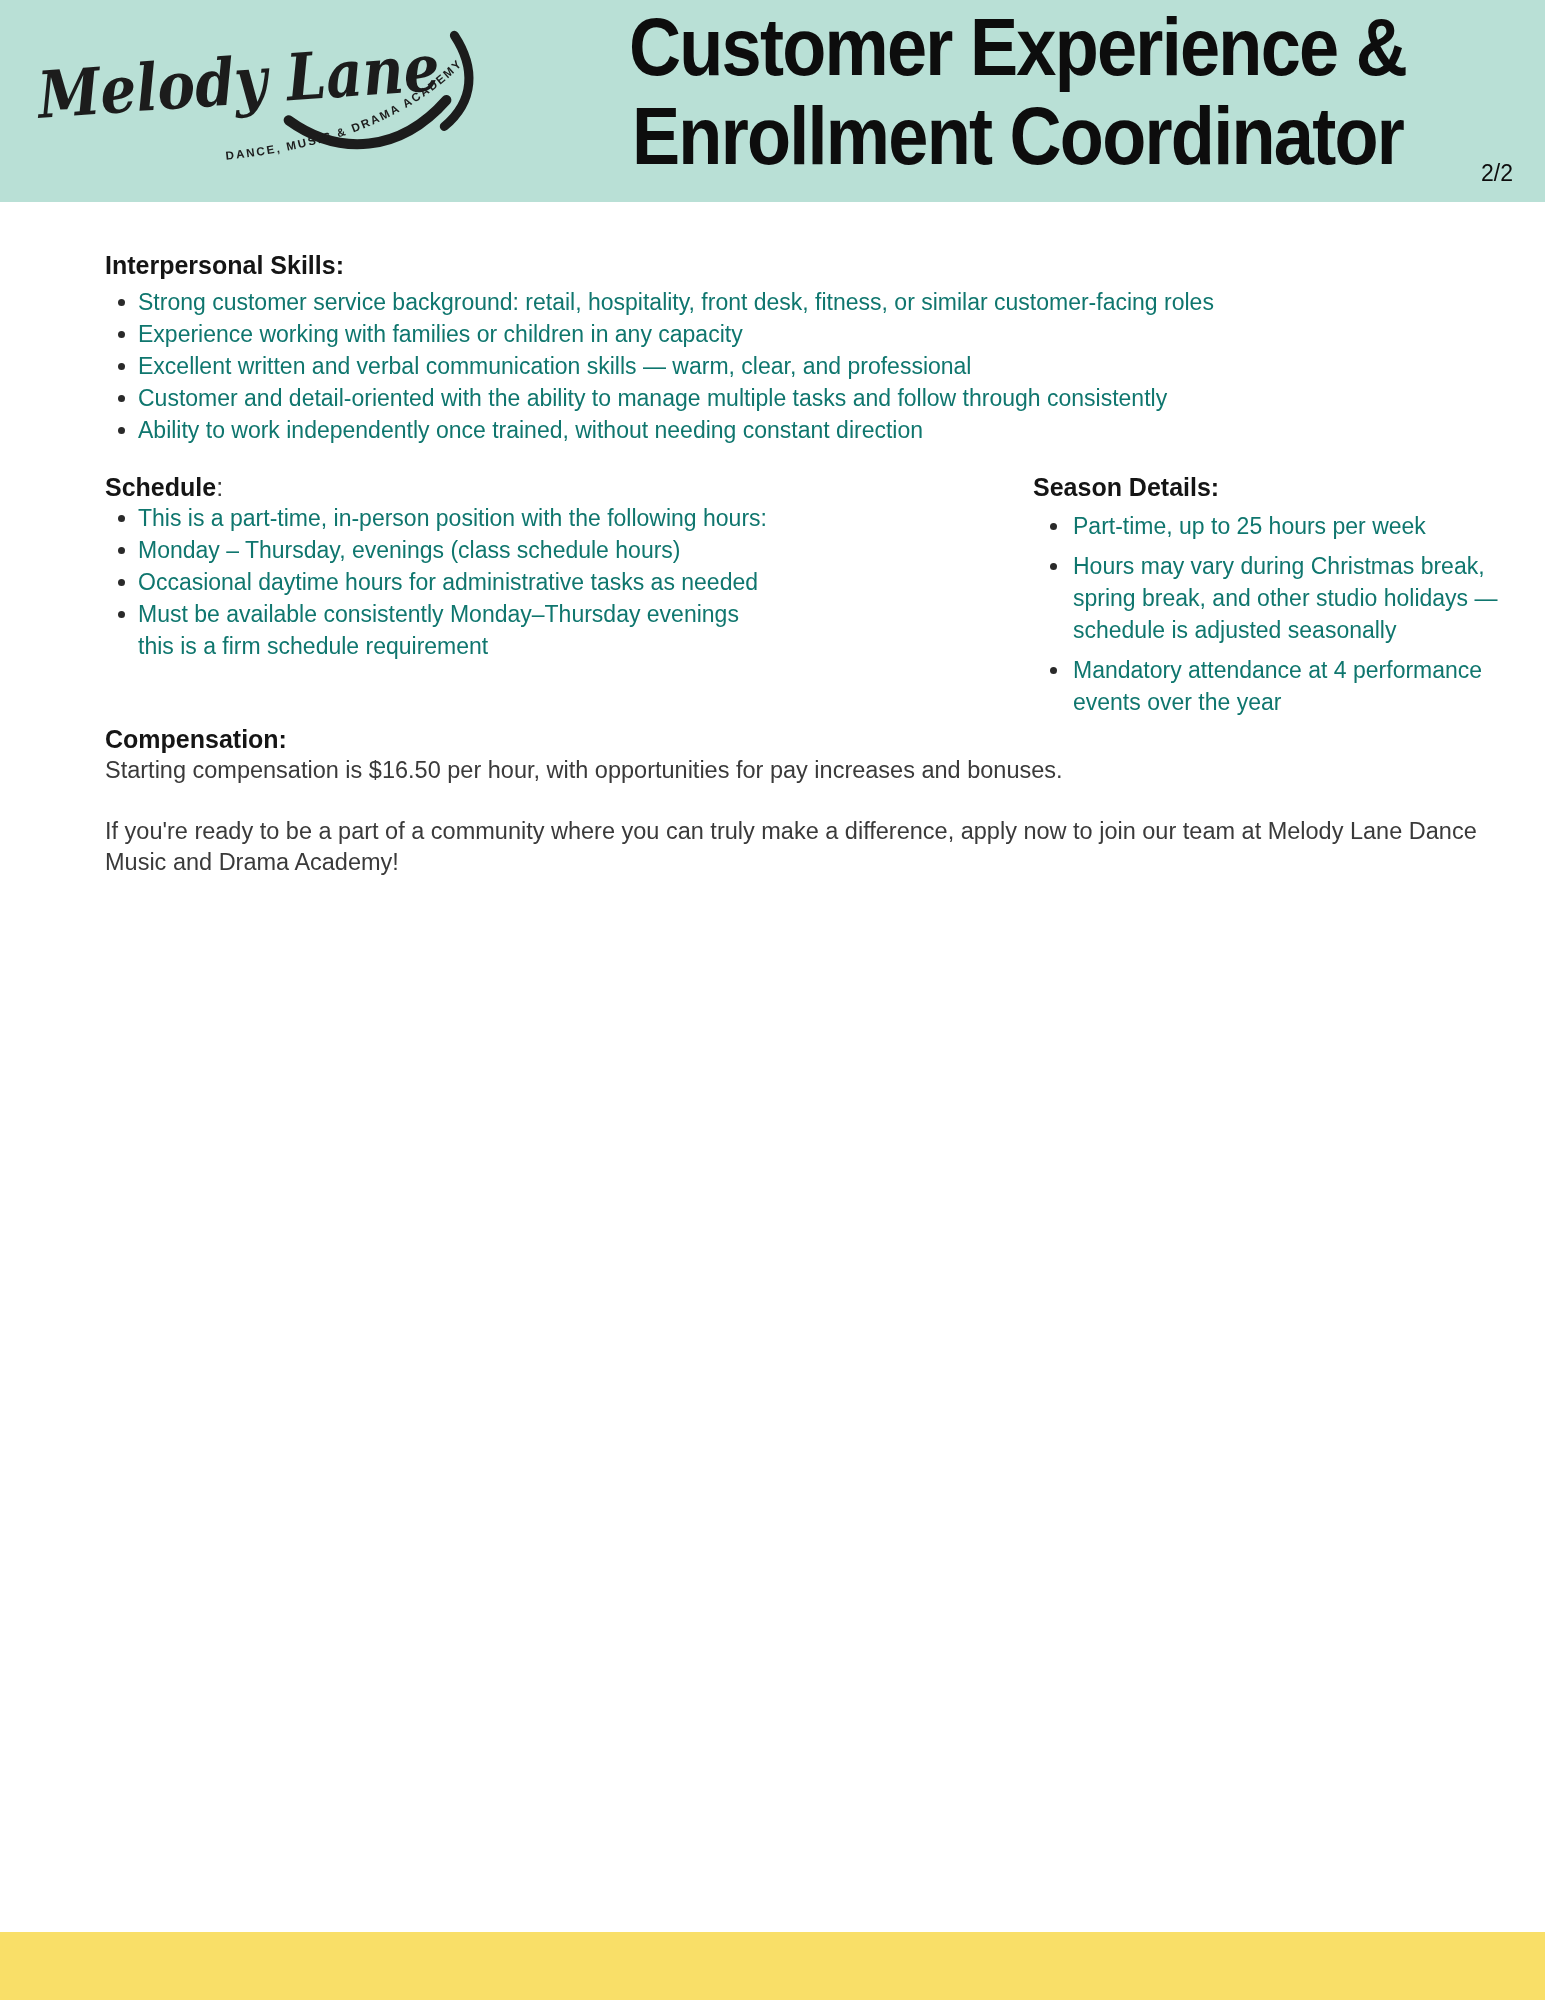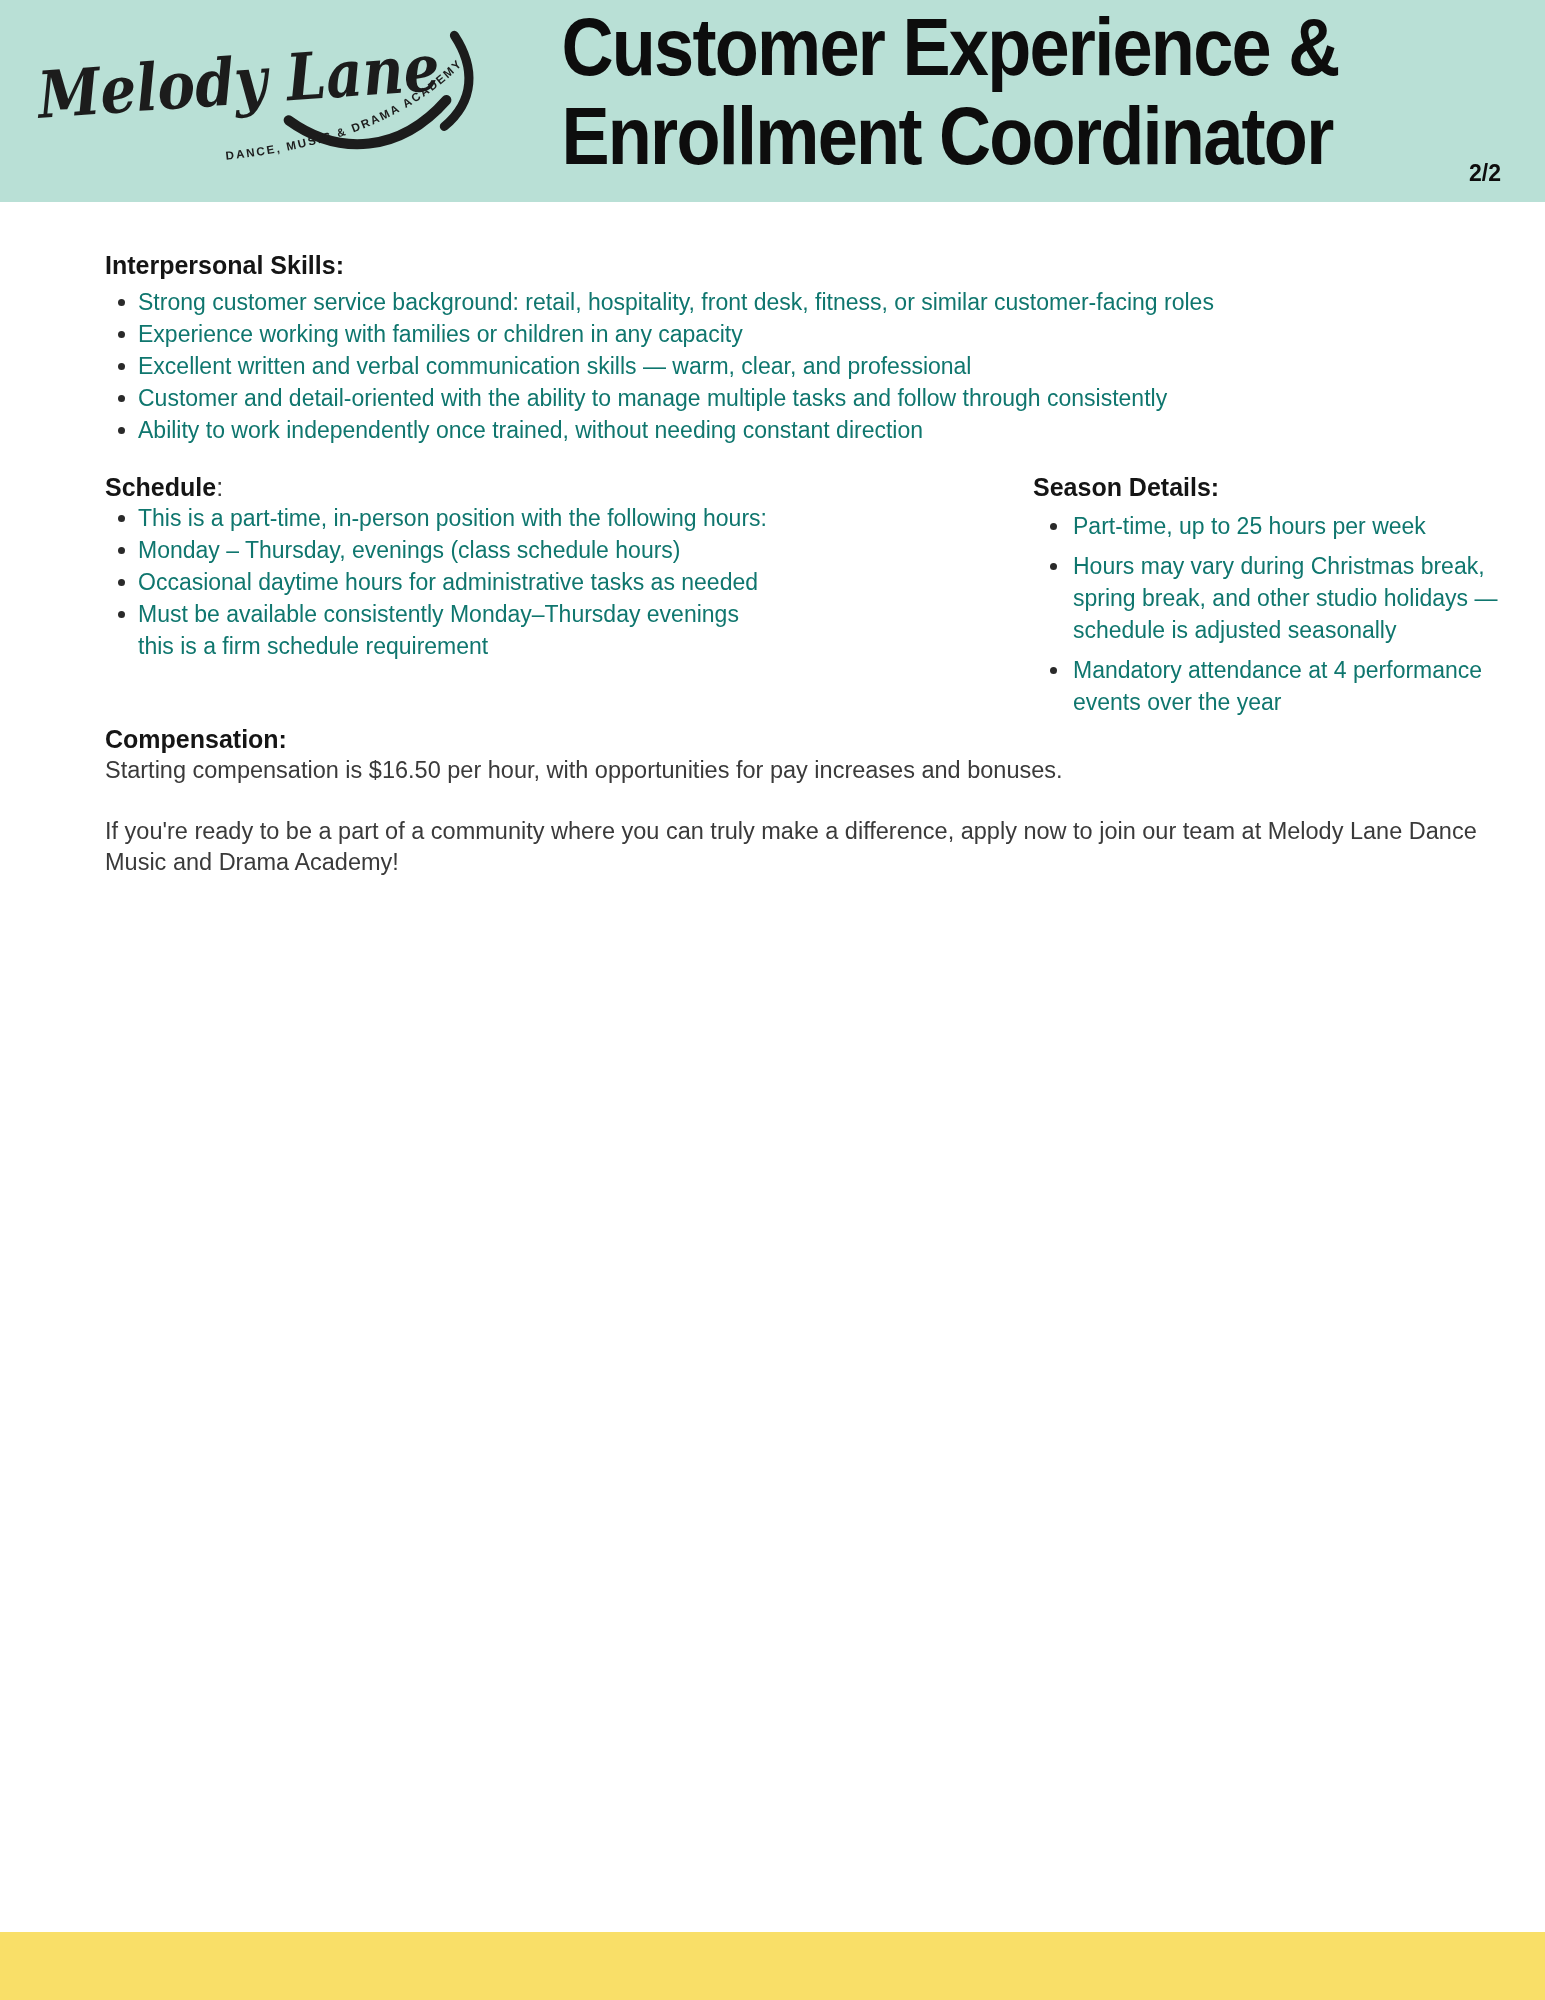--- a/index.html
+++ b/index.html
@@ -39,40 +39,40 @@
   .logo-tagline {
     font-family: "Liberation Sans", sans-serif;
     font-weight: bold;
     font-size: 11.5px;
     letter-spacing: 2px;
     fill: #1c1c1c;
   }
   .title-wrap {
     position: absolute;
     left: 500px;
-    right: 22px;
+    right: 10px;
     top: 2px;
-    text-align: left;
+    text-align: center;
     color: #0d0d0d;
   }
   .title-line {
     font-size: 82px;
     font-weight: 700;
     line-height: 89px;
     letter-spacing: -2px;
     white-space: nowrap;
     transform: scaleX(0.88);
     transform-origin: 50% 50%;
   }
   .page-indicator {
     position: absolute;
     right: 22px;
     top: 158px;
     font-size: 23px;
-    font-weight: 700;
+    font-weight: 400;
     color: #0d0d0d;
   }
 
   
   .content { position: relative; }
   h3 {
     font-size: 25px;
     font-weight: 700;
     color: #151515;
     line-height: 30px;

